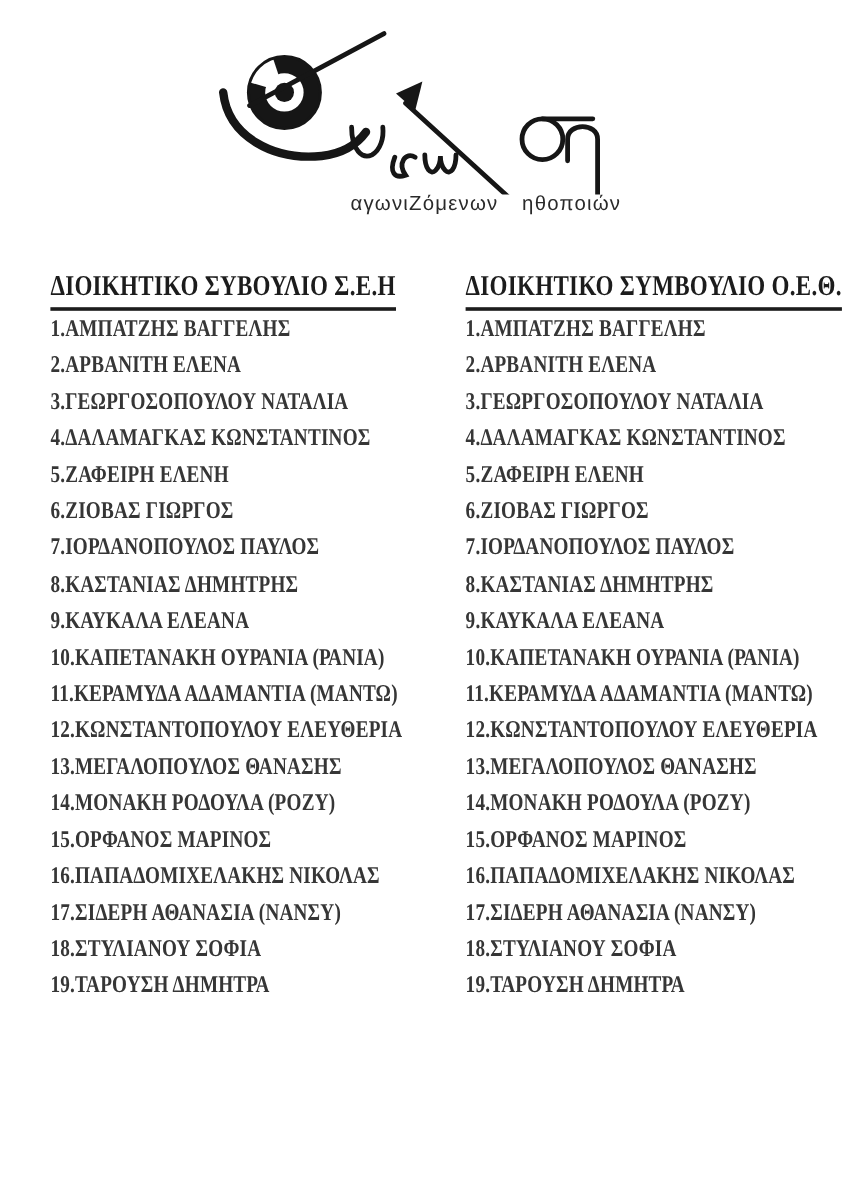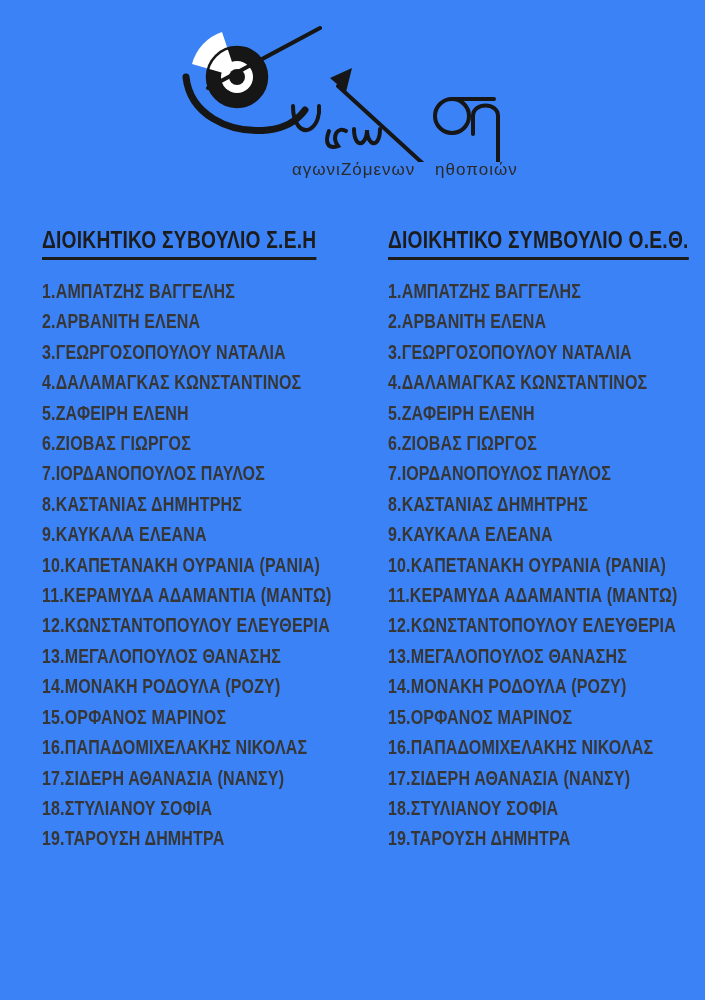--- a/index.html
+++ b/index.html
@@ -1,46 +1,46 @@
 <!DOCTYPE html>
 <html><head>
 <meta charset="utf-8">
 <style>
   html,body{margin:0;padding:0;background:#e8e8e8;}
   .page{
     position:relative;
     width:705px;height:1000px;
-    background:#3b82f6;
+    background:#ffffff;
     font-family:"Liberation Sans", sans-serif;
     overflow:hidden;
     margin:0 auto;
   }
   .logo{
     position:absolute;left:180px;top:22px;width:370px;height:170px;
   }
   .logo svg{display:block;}
   .logo-subtitle{
     position:absolute;left:112px;top:138px;
     font-size:17px;font-weight:400;color:#2a2a2a;
     letter-spacing:1px;word-spacing:14px;white-space:nowrap;
   }
   .col{
-    position:absolute;top:226px;width:330px;
+    position:absolute;top:226px;width:330px;font-family:Liberation Serif, serif;
   }
   .col-left{left:42px;}
   .col-right{left:388px;}
   .col-header{
     display:inline-block;
     font-size:24px;font-weight:700;color:#1c1c1c;
     white-space:nowrap;letter-spacing:0.3px;
     border-bottom:3px solid #1c1c1c;
     padding-bottom:3px;
     transform:scaleX(0.8);transform-origin:0 0;
   }
-  .members{margin-top:16px;}
+  .members{margin-top:0;}
   .member{
     font-size:20px;font-weight:700;color:#363636;
     line-height:30.4px;white-space:nowrap;letter-spacing:0.2px;
     transform:scaleX(0.8);transform-origin:0 50%;
   }
 </style>
 </head>
 <body>
 
 <div class="page">

